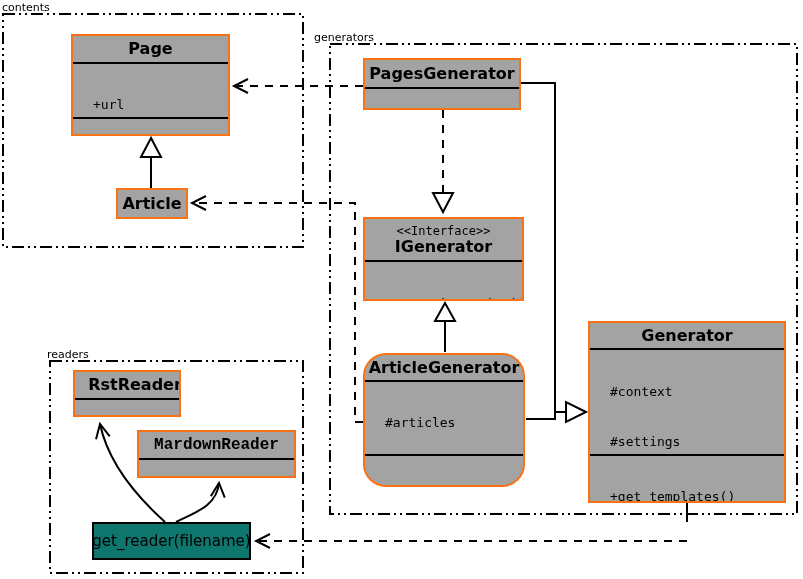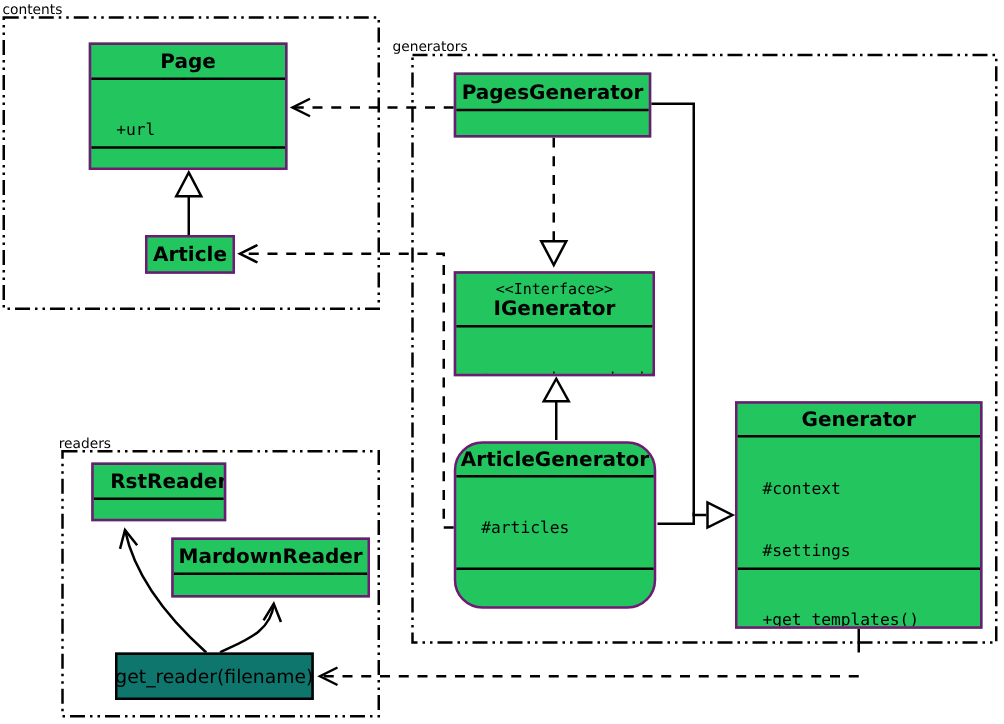--- a/index.html
+++ b/index.html
@@ -4,21 +4,21 @@
 <style>
   html,body{margin:0;padding:0;background:#fff;}
   .canvas{position:relative;width:803px;height:579px;background:#fff;
           font-family:"DejaVu Sans",sans-serif;color:#000;overflow:hidden;}
   svg.wires{position:absolute;left:0;top:0;z-index:1;}
   .pkg{fill:none;stroke:#000;stroke-width:2;stroke-dasharray:12 4 2 4 2 4;}
   .dash{fill:none;stroke:#000;stroke-width:2;stroke-dasharray:8 7;}
   .solid{fill:none;stroke:#000;stroke-width:2;}
   .tri{fill:#fff;stroke:#000;stroke-width:2;stroke-linejoin:miter;}
   .pkg-label{position:absolute;z-index:2;font-size:11px;line-height:15px;white-space:nowrap;}
-  .uml-class{position:absolute;z-index:2;background:#22c55e;border:2px solid #701a75;
+  .uml-class{position:absolute;z-index:2;background:#a3a3a3;border:2px solid #f97316;
              box-sizing:border-box;display:flex;flex-direction:column;overflow:hidden;}
   .uml-title{flex:0 0 auto;display:flex;flex-direction:column;align-items:center;justify-content:center;
              font-weight:bold;font-size:16px;line-height:18px;white-space:nowrap;}
   .uml-title.fill{flex:1 1 auto;}
   .stereo{font-weight:normal;font-family:"DejaVu Sans Mono",monospace;font-size:12px;line-height:14px;}
   .uml-sec{border-top:2px solid #000;padding:1px 3px 0 20px;
            font-family:"DejaVu Sans Mono",monospace;font-size:13px;line-height:16px;
            white-space:pre;overflow:hidden;flex:1 1 auto;}
   .uml-sec.fixed{flex:0 0 auto;}
   .fn-box{position:absolute;z-index:2;background:#0f766e;border:2px solid #000;box-sizing:border-box;
@@ -144,21 +144,21 @@
     </div>
   </div>
 
   <div class="uml-class" style="left:73px;top:370px;width:108px;height:47px;">
     <div class="uml-title" style="height:26px;padding-left:16px;">RstReader</div>
     <div class="uml-sec">
       
     </div>
   </div>
 
-  <div class="uml-class" style="left:137px;top:430px;width:159px;height:48px;">
+  <div class="uml-class" style="left:137px;top:430px;width:159px;height:48px;font-family:Liberation Mono, monospace;">
     <div class="uml-title" style="height:26px;">MardownReader</div>
     <div class="uml-sec">
       
     </div>
   </div>
 
   <div class="fn-box" style="left:92px;top:522px;width:159px;height:38px;">get_reader(filename)</div>
 
 </div>
 

